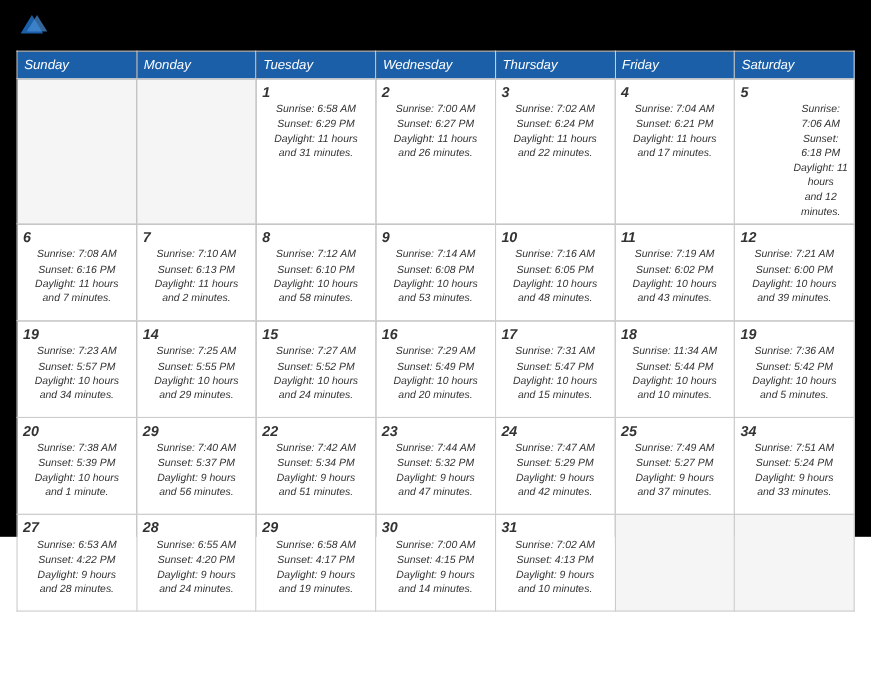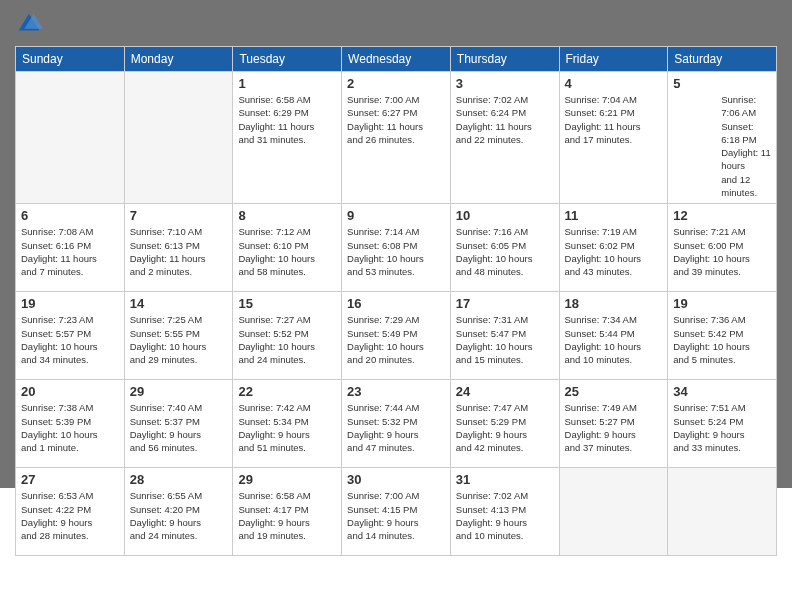--- a/index.html
+++ b/index.html
@@ -7,21 +7,22 @@
       font-family: Arial, sans-serif;
       background: #fff;
       width: 792px;
       height: 612px;
       overflow: hidden;
     }
     .page {
       width: 792px;
       height: 488px;
       padding: 10px 15px;
-      background: #737373;
+      background: #000000;
+      font-style: italic;
     }
     .header {
       display: flex;
       justify-content: space-between;
       align-items: flex-start;
       margin-bottom: 8px;
     }
     .logo {
       display: flex;
       align-items: center;
@@ -87,20 +88,21 @@
     .day-num {
       font-size: 13px;
       font-weight: bold;
       display: block;
       margin-bottom: 2px;
     }
     .day-detail {
       font-size: 9.5px;
       line-height: 1.4;
       color: #333;
+      text-align: center;
     }
   </style>
 </head>
 <body>
 
 <div class="page">
   <div class="header">
     <div class="logo">
       <svg class="logo-icon" viewBox="0 0 30 30">
         <polygon points="15,4 26,22 4,22" fill="#1a5fa8"></polygon>
@@ -251,21 +253,21 @@
           </td>
           <td>
             <span class="day-num">17</span>
             <div class="day-detail" style="white-space: pre-line;">Sunrise: 7:31 AM
 Sunset: 5:47 PM
 Daylight: 10 hours
 and 15 minutes.</div>
           </td>
           <td>
             <span class="day-num">18</span>
-            <div class="day-detail" style="white-space: pre-line;">Sunrise: 7:34 AM
+            <div class="day-detail" style="white-space: pre-line;">Sunrise: 11:34 AM
 Sunset: 5:44 PM
 Daylight: 10 hours
 and 10 minutes.</div>
           </td>
           <td>
             <span class="day-num">19</span>
             <div class="day-detail" style="white-space: pre-line;">Sunrise: 7:36 AM
 Sunset: 5:42 PM
 Daylight: 10 hours
 and 5 minutes.</div>

